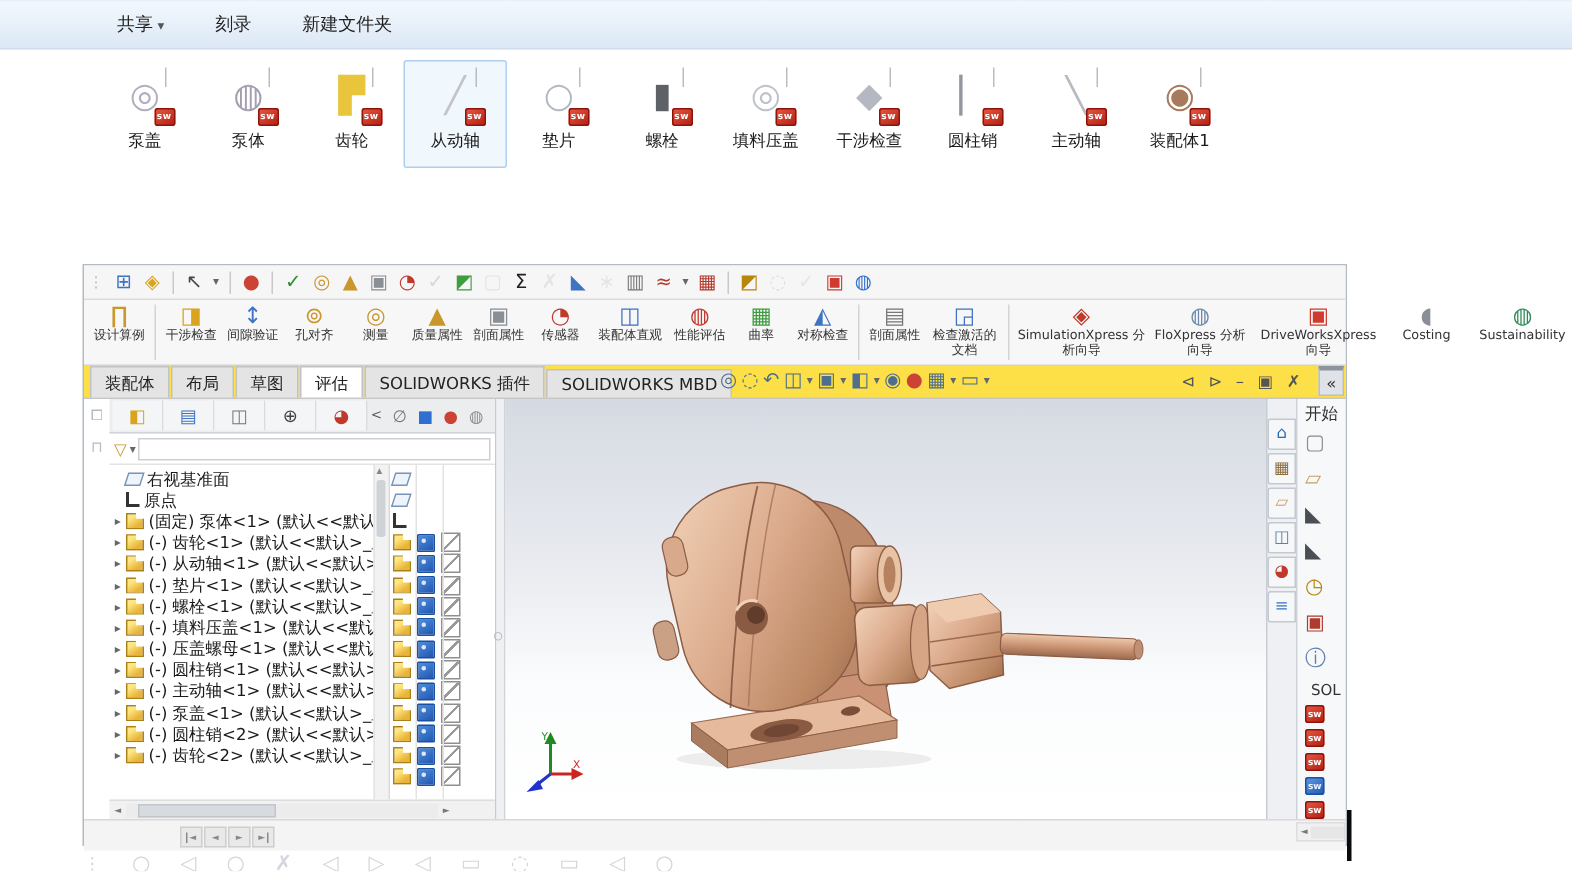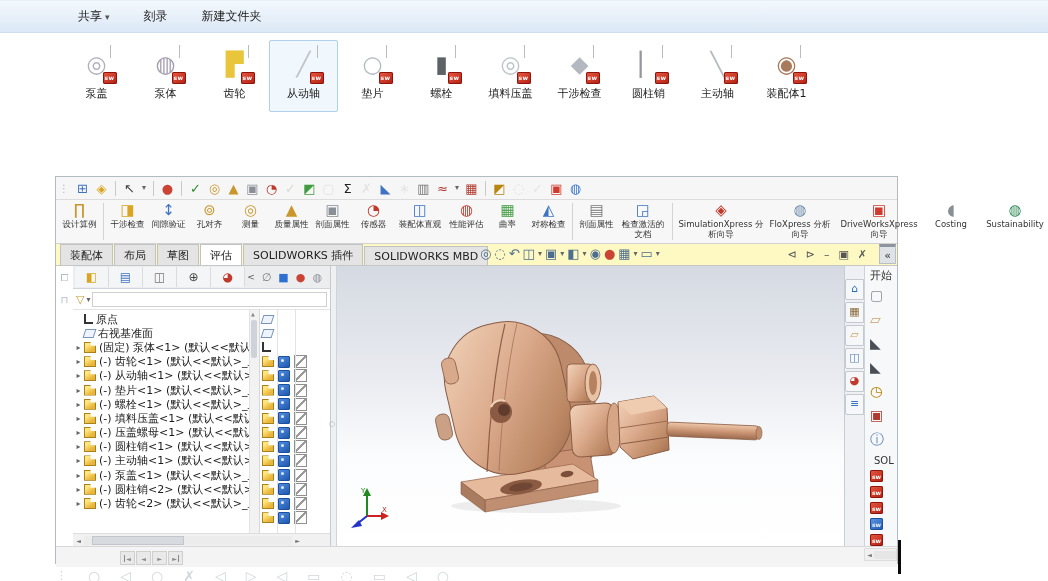--- a/index.html
+++ b/index.html
@@ -29,21 +29,21 @@
   .mi{width:19px;text-align:center;font-size:13px;line-height:1;cursor:default;}
   .mi.dd{width:10px;font-size:8px;color:#666;}
   .mi.faded{opacity:.4;}
   .mi.sep{width:1px;height:15px;background:#c9c9c9;margin:0 4px;}
   .cmdrow{height:43px;background:#f7f7f7;border-bottom:1px solid #d2d2d2;display:flex;align-items:stretch;padding-left:3px;}
   .cmd{width:37px;padding:2px 2px 0;display:flex;flex-direction:column;align-items:center;
        font-size:8.5px;line-height:10px;color:#333;text-align:center;overflow:hidden;}
   .cmd .cico{font-size:15px;height:17px;line-height:17px;}
   .cmd.t-mid{width:48px;} .cmd.t-wide{width:86px;} .cmd.t-flo{width:64px;} .cmd.t-cost{width:50px;} .cmd.t-sus{width:70px;}
   .csep{width:1px;background:#d4d4d4;margin:3px 3px;}
-  .tabrow{height:21px;background:#fef9c3;border-bottom:1px solid #c6c6c6;display:flex;align-items:flex-end;padding-left:4px;position:relative;}
+  .tabrow{height:21px;background:#fde047;border-bottom:1px solid #c6c6c6;display:flex;align-items:flex-end;padding-left:4px;position:relative;}
   .rtab{padding:3px 9px 2px;font-size:11px;background:#e4e4e4;border:1px solid #c2c2c2;border-bottom:none;margin-right:1px;color:#222;}
   .rtab.act{background:#fff;}
   .headsup{position:absolute;left:424px;top:3px;display:flex;gap:3px;align-items:center;}
   .hu{font-size:13px;line-height:1;} .hu.dd{font-size:8px;color:#666;}
   .winbtns{position:absolute;right:30px;top:4px;display:flex;gap:9px;color:#555;font-size:11px;}
   .collapse{position:absolute;right:1px;top:0;width:17px;height:20px;background:#dfe3e8;border:1px solid #b9bfc7;
             text-align:center;line-height:18px;font-size:11px;color:#333;border-top:3px solid #8d949d;box-sizing:border-box;}
   
   .main{display:flex;height:280px;position:relative;}
   .leftrail{width:17px;padding-top:6px;display:flex;flex-direction:column;align-items:center;gap:10px;color:#b4bcc6;font-size:10px;}
@@ -545,30 +545,30 @@
         </div>
         <div class="filterrow">
           <span class="funnel">▽</span>
           <span class="fcaret">▾</span>
           <input class="filterbox" readonly="" style="">
         </div>
         <div class="treewrap">
           <div class="tree">
 
 
+              <div class="trow t-plane">
+                <span class="exp"></span>
+                <span class="tico"></span>
+                <span class="lbl">右视基准面</span>
+              </div>
+
               <div class="trow t-origin">
                 <span class="exp"></span>
                 <span class="tico"></span>
                 <span class="lbl">原点</span>
-              </div>
-
-              <div class="trow t-plane">
-                <span class="exp"></span>
-                <span class="tico"></span>
-                <span class="lbl">右视基准面</span>
               </div>
 
               <div class="trow t-part">
                 <span class="exp"></span>
                 <span class="tico"></span>
                 <span class="lbl">(固定) 泵体&lt;1&gt; (默认&lt;&lt;默认&gt;_显</span>
               </div>
 
               <div class="trow t-part">
                 <span class="exp"></span>

